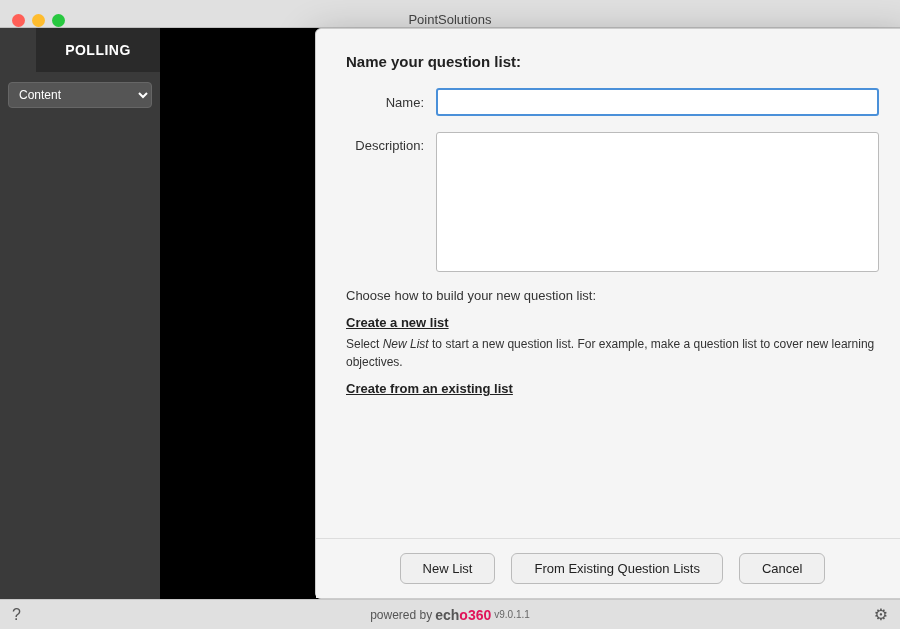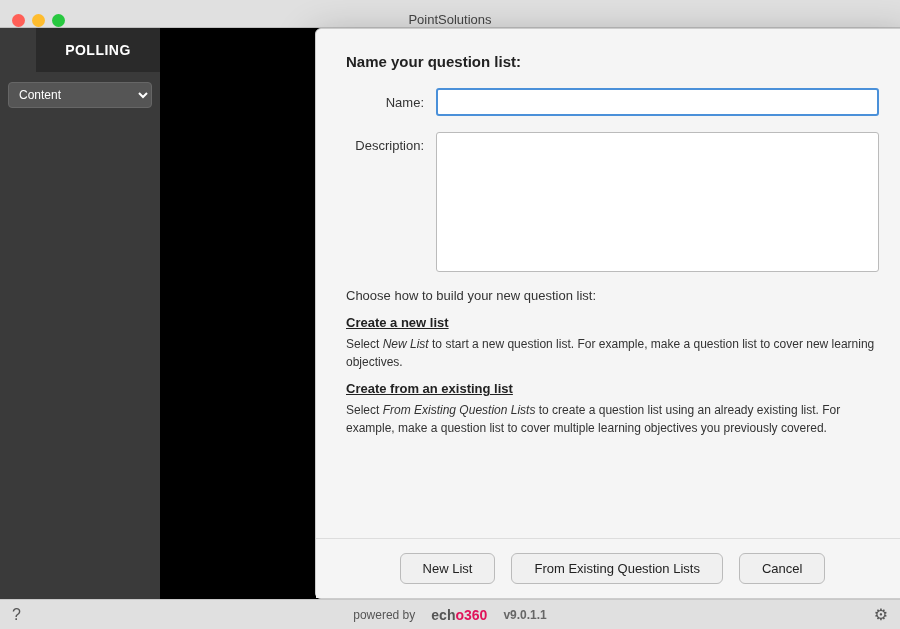--- a/index.html
+++ b/index.html
@@ -305,37 +305,36 @@
       display: flex;
       align-items: center;
       justify-content: center;
       position: relative;
     }
     .powered-by {
       font-size: 12px;
       color: #555;
       display: flex;
       align-items: center;
-      gap: 16px;
+      gap: 3px;
     }
     .echo360-text {
       font-size: 14px;
       font-weight: 700;
     }
     .echo-e { color: #555; }
     .echo-c { color: #555; }
     .echo-h { color: #555; }
     .echo-o { color: #e0145a; }
     .echo-3 { color: #e0145a; }
     .echo-6 { color: #e0145a; }
     .echo-0 { color: #e0145a; }
     .version-text {
-      font-size: 12px;
+      font-size: 10px;
       color: #666;
-      font-weight: bold;
     }
     .bottom-left-icon {
       position: absolute;
       left: 12px;
       font-size: 16px;
       color: #555;
       cursor: pointer;
     }
     .bottom-right-icon {
       position: absolute;
@@ -414,23 +413,20 @@
 
           <div class="option-section">
             <div class="option-heading">Create a new list</div>
             <div class="option-desc">
               Select <em>New List</em> to start a new question list. For example, make a question list to cover new learning objectives.
             </div>
           </div>
 
           <div class="option-section">
             <div class="option-heading">Create from an existing list</div>
-            <div class="option-desc">
-              Select <em>From Existing Question Lists</em> to create a question list using an already existing list. For example, make a question list to cover multiple learning objectives you previously covered.
-            </div>
           </div>
         </div>
 
         <div class="modal-footer">
           <button class="modal-btn">New List</button>
           <button class="modal-btn">From Existing Question Lists</button>
           <button class="modal-btn">Cancel</button>
         </div>
 
       </div>

